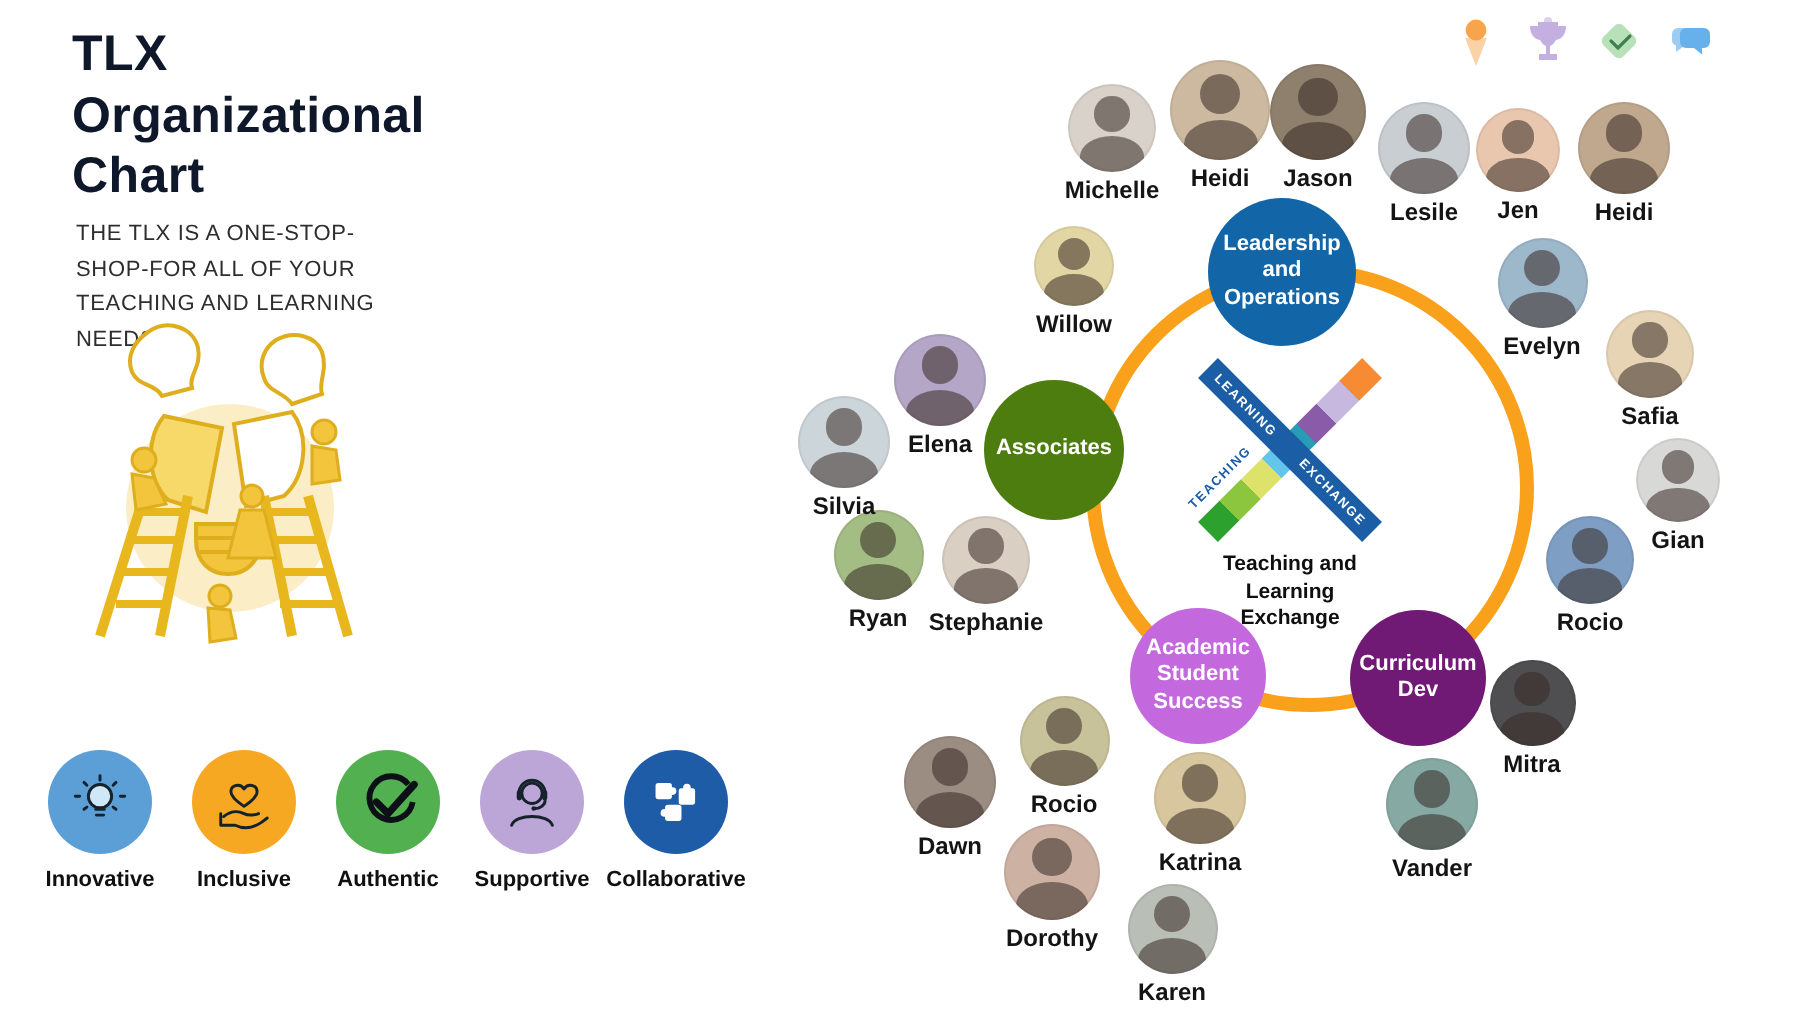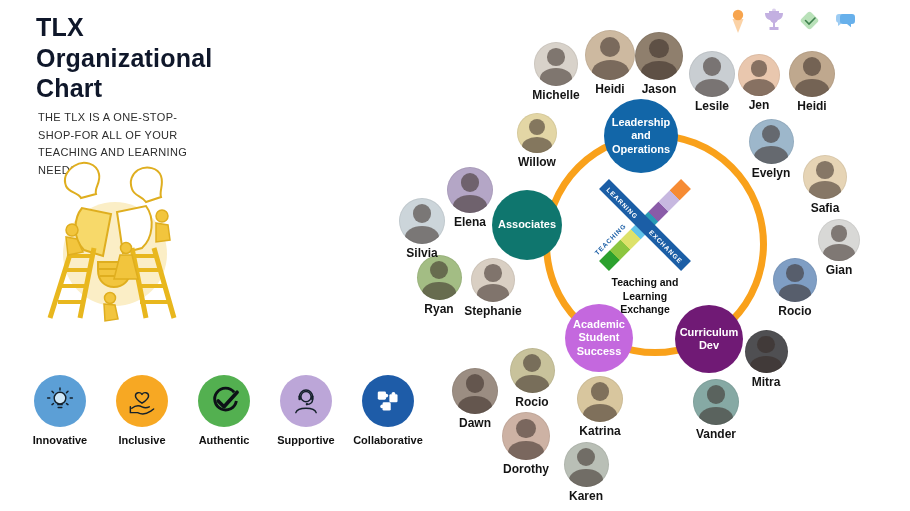--- a/index.html
+++ b/index.html
@@ -7,21 +7,21 @@
          font-family:"Liberation Sans",sans-serif;color:#111;}
 
   
   .page-title{position:absolute;left:36px;top:12px;font-size:25px;font-weight:800;
               line-height:1.22;color:#0f172a;letter-spacing:.2px;}
   .page-subtitle{position:absolute;left:38px;top:109px;width:172px;font-size:11px;
                  line-height:1.6;letter-spacing:.35px;color:#2d2d2d;}
   .illustration{position:absolute;left:22px;top:156px;}
 
   .values-row{position:absolute;left:24px;top:375px;display:flex;gap:20px;}
-  .value-badge{width:52px;display:flex;flex-direction:column;align-items:center;margin-left:10px;}
+  .value-badge{width:52px;display:flex;flex-direction:column;align-items:center;}
   .value-circle{width:52px;height:52px;border-radius:50%;display:flex;align-items:center;
                 justify-content:center;}
   .value-label{margin-top:7px;font-size:11px;font-weight:700;color:#101010;white-space:nowrap;}
 
   
   .decor-row{position:absolute;left:726px;top:8px;display:flex;gap:12px;}
   .decor-icon{width:24px;height:26px;opacity:.85;}
 
   
   .org-chart{position:absolute;left:0;top:0;width:910px;height:511px;}
@@ -288,18 +288,18 @@
       </div>
       <div class="team-node" style="left: 604px; top: 99px; width: 74px; height: 74px; background: rgb(18, 102, 168);">
         <span>Leadership and Operations</span>
       </div>
       <div class="team-node" style="left: 675px; top: 305px; width: 68px; height: 68px; background: #701a75;">
         <span>Curriculum Dev</span>
       </div>
       <div class="team-node" style="left: 565px; top: 304px; width: 68px; height: 68px; background: rgb(196, 104, 222);">
         <span>Academic Student Success</span>
       </div>
-      <div class="team-node" style="left: 492px; top: 190px; width: 70px; height: 70px; background: #0f766e; text-align: center;">
+      <div class="team-node" style="left: 492px; top: 190px; width: 70px; height: 70px; background: #4d7c0f; text-align: center;">
         <span>Associates</span>
       </div>
     </div>
 
 </div>
 
 </body></html>

